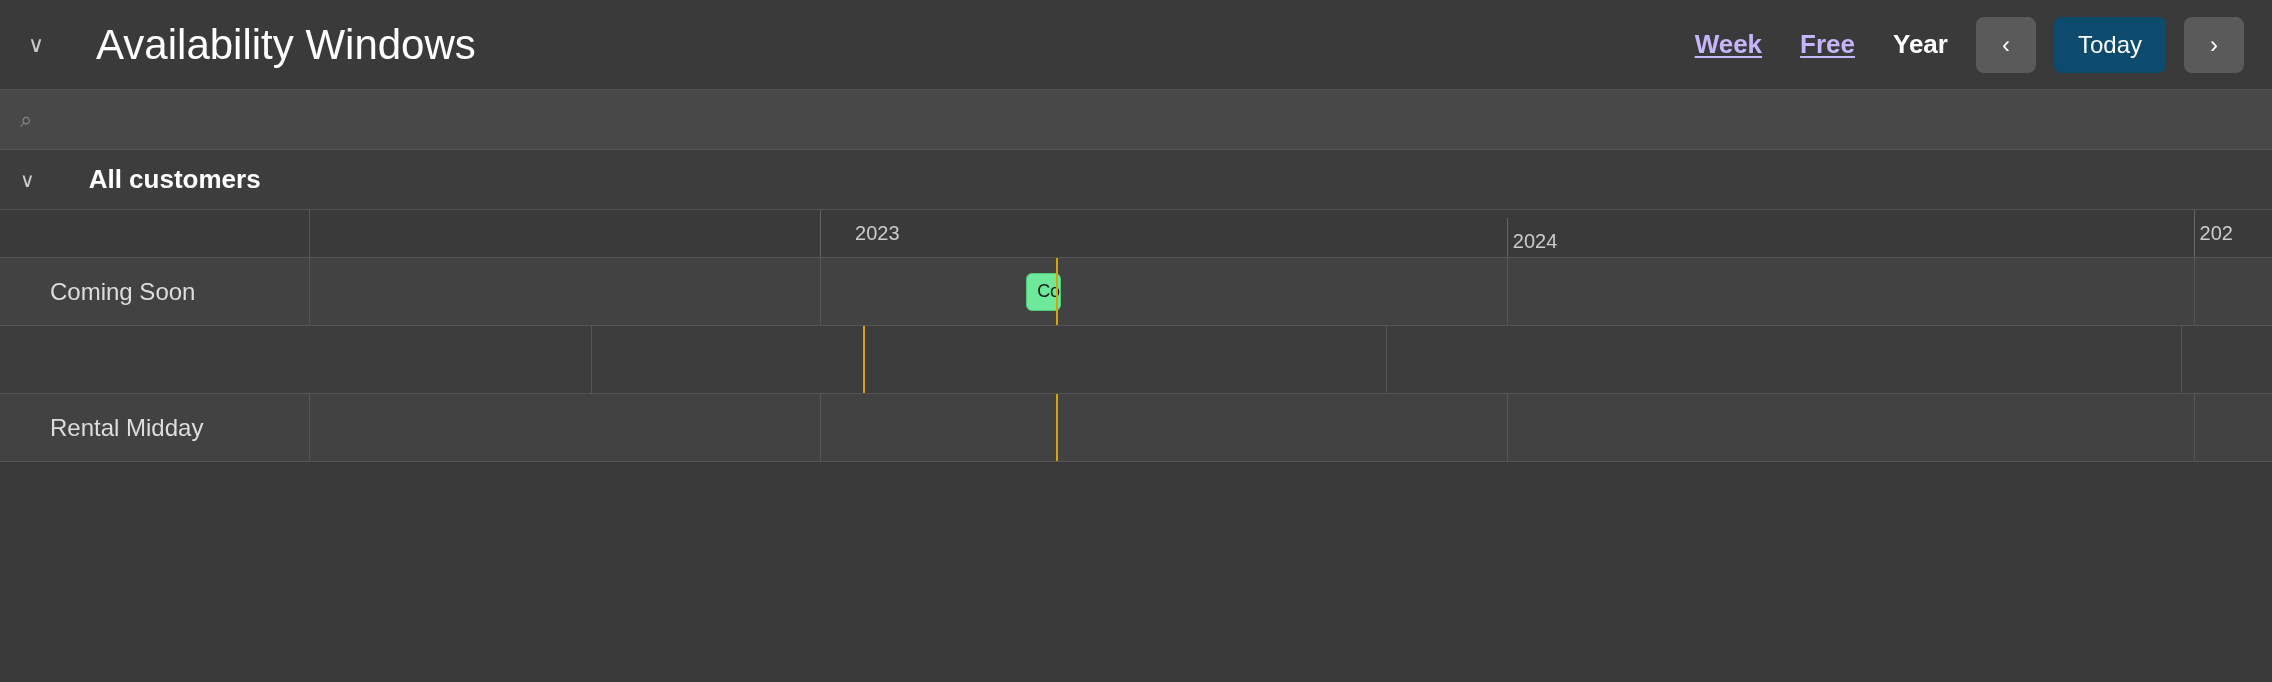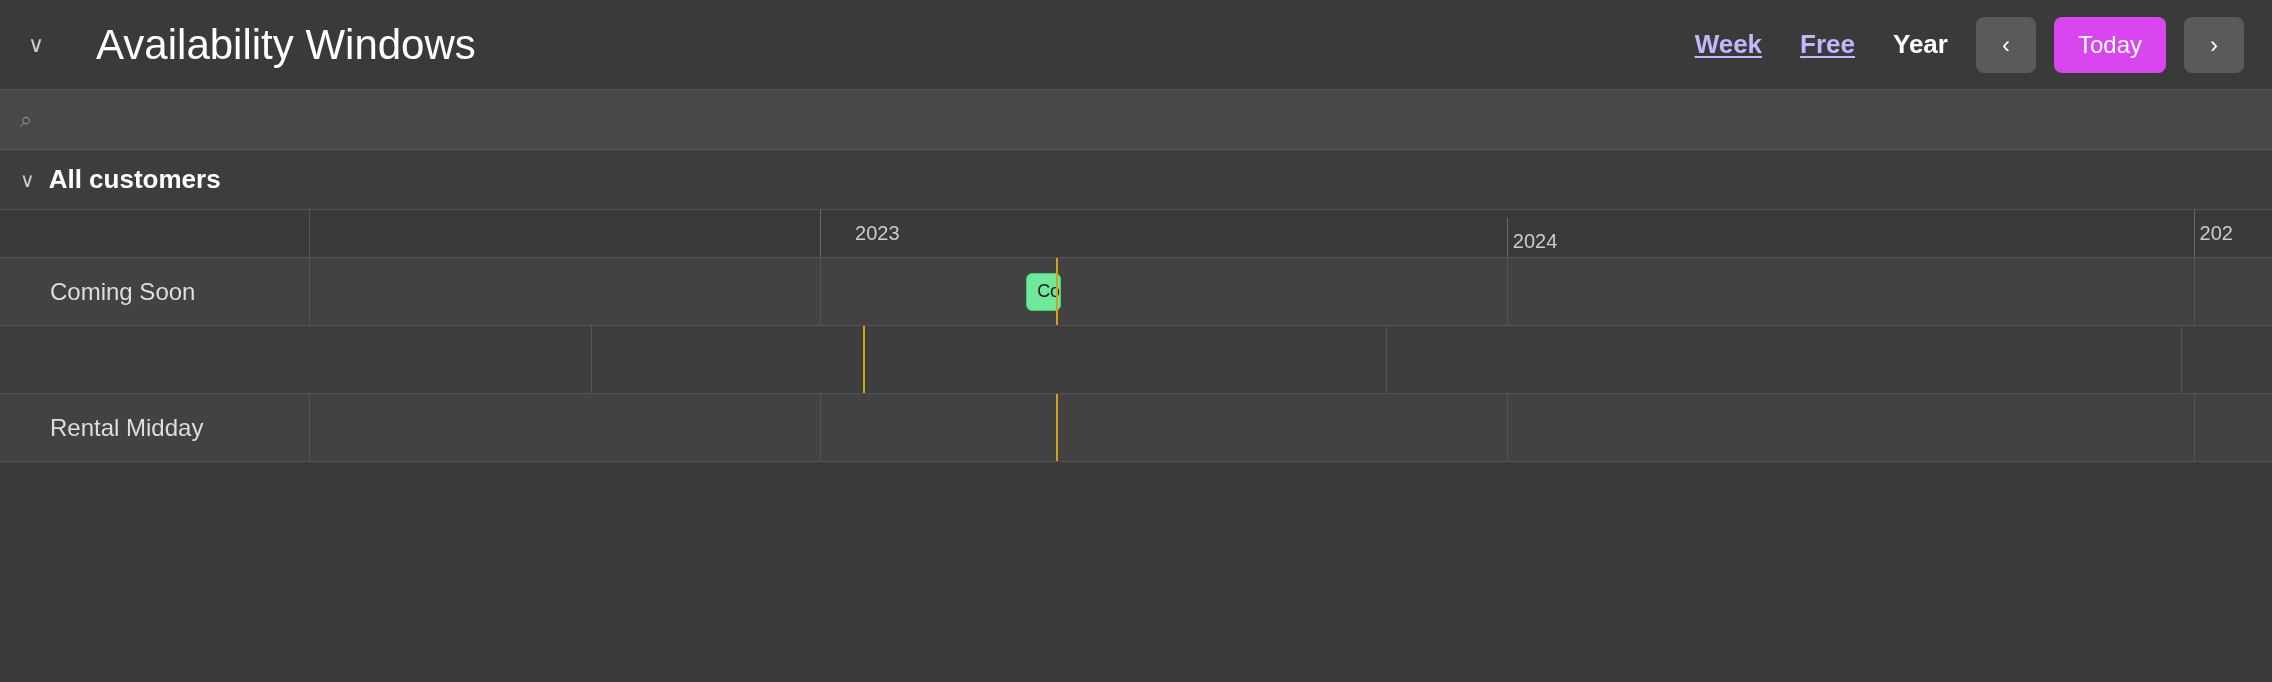--- a/index.html
+++ b/index.html
@@ -66,21 +66,21 @@
       font-size: 24px;
       width: 60px;
       height: 56px;
       border-radius: 8px;
       cursor: pointer;
       display: flex;
       align-items: center;
       justify-content: center;
     }
     .today-btn {
-      background: #d946ef;
+      background: #0c4a6e;
       border: none;
       color: #ffffff;
       font-size: 24px;
       padding: 0 24px;
       height: 56px;
       border-radius: 8px;
       cursor: pointer;
     }
 
     
@@ -117,20 +117,21 @@
       border-bottom: 1px solid #555;
     }
     .group-chevron {
       font-size: 20px;
       color: #ccc;
     }
     .group-label {
       font-size: 26px;
       font-weight: 600;
       color: #ffffff;
+      margin-left: 40px;
     }
 
     
     .timeline-container {
       display: flex;
       flex-direction: column;
       height: calc(682px - 90px - 60px - 60px);
       overflow: hidden;
     }
 

